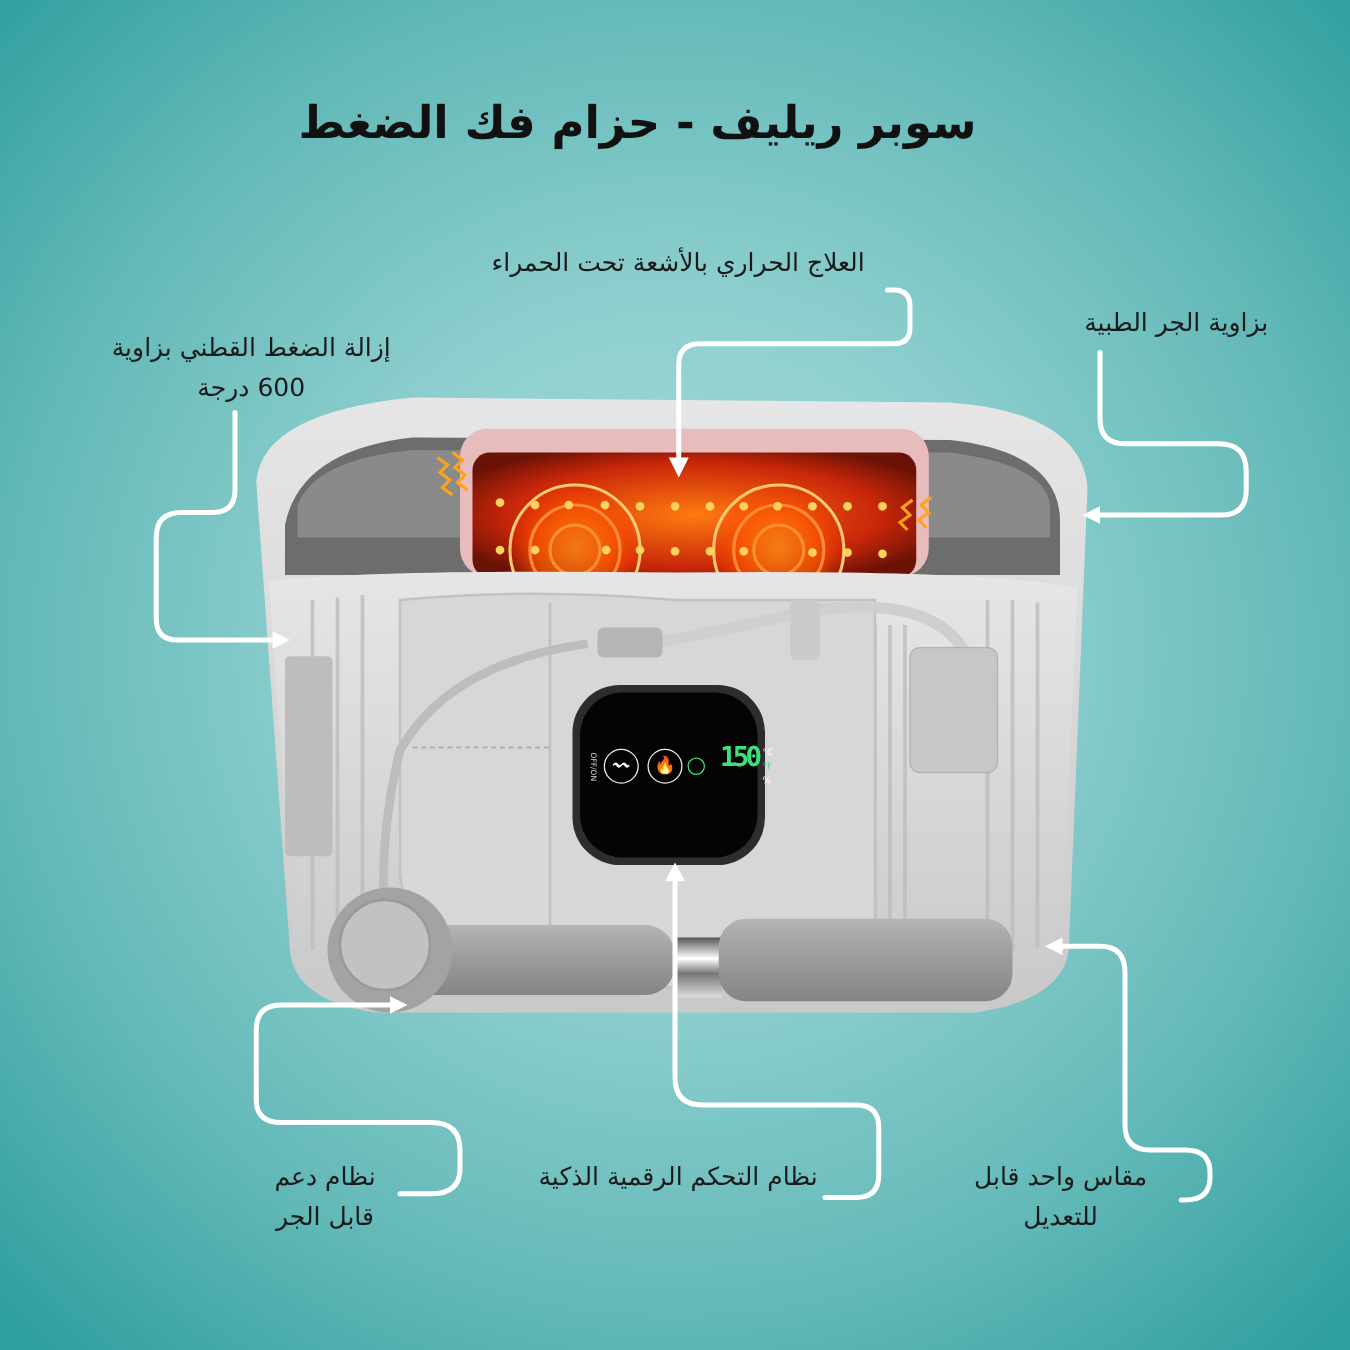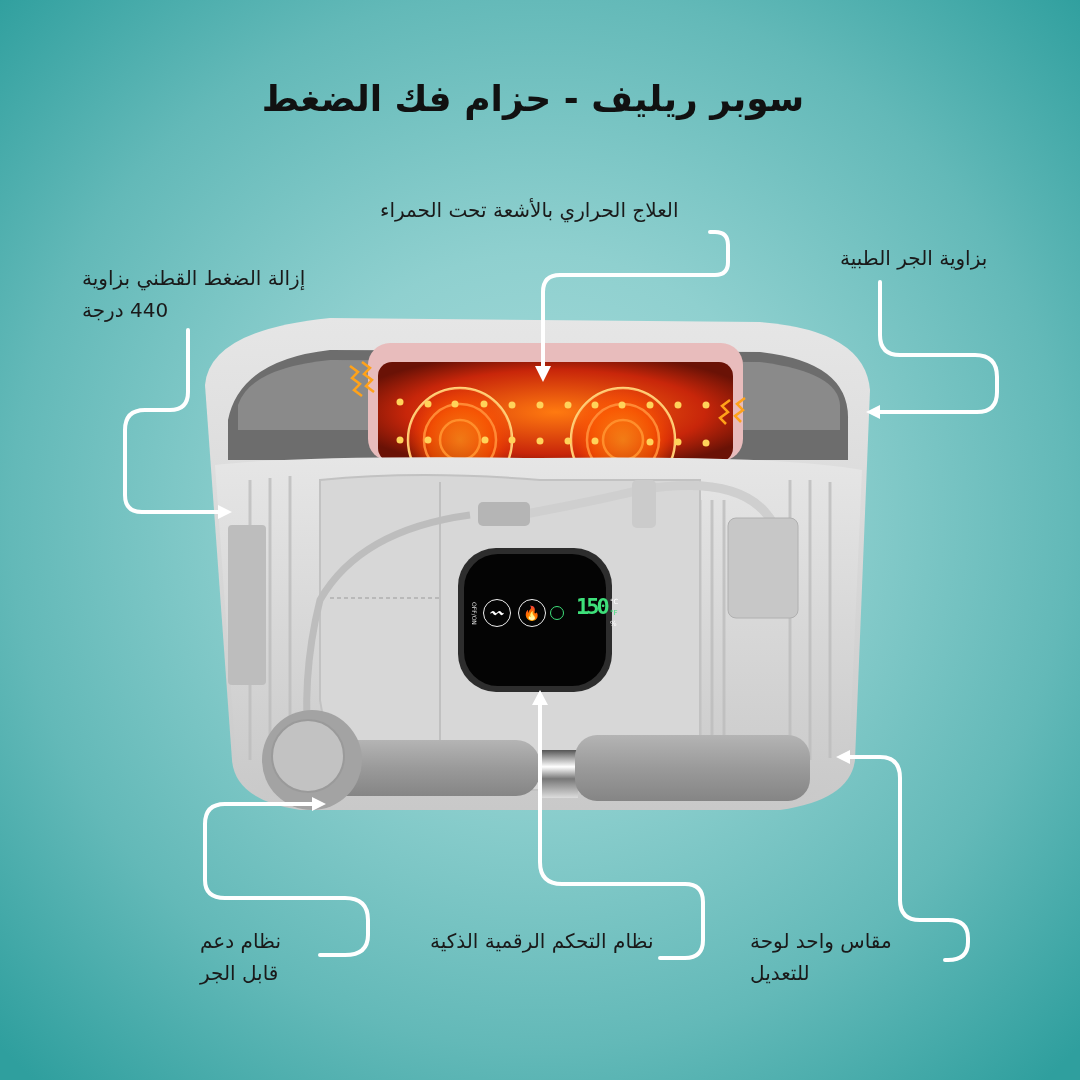--- a/index.html
+++ b/index.html
@@ -1,21 +1,21 @@
 <!DOCTYPE html>
 <html><head>
 <meta charset="utf-8">
 <style>
   html,body{margin:0;padding:0;}
   body{width:1080px;height:1080px;overflow:hidden;font-family:"DejaVu Sans",sans-serif;}
   .canvas{position:relative;width:1080px;height:1080px;
     background:radial-gradient(ellipse 70% 70% at 50% 48%, #a9dcdc 0%, #8fd0cf 35%, #63b9b8 70%, #2f9f9e 100%);}
   .title{position:absolute;top:78px;left:0;width:1020px;text-align:center;direction:rtl;
-    font-size:36px;font-weight:bold;color:#111;letter-spacing:0.5px;padding-left:23px;}
-  .label{position:absolute;direction:rtl;text-align:left;color:#1a1a1a;font-size:20px;line-height:32px;}
+    font-size:36px;font-weight:bold;color:#111;letter-spacing:0.5px;}
+  .label{position:absolute;direction:rtl;text-align:center;color:#1a1a1a;font-size:20px;line-height:32px;}
   svg.lines{position:absolute;left:0;top:0;width:1080px;height:1080px;pointer-events:none;}
   
   .belt{position:absolute;}
 </style>
 </head>
 <body>
 
 <div class="canvas">
 
   <div class="title">سوبر ريليف - حزام فك الضغط</div>
@@ -165,19 +165,19 @@
       <polygon points="543,382 535,366 551,366"></polygon>
       <polygon points="232,512 218,505 218,519"></polygon>
       <polygon points="866,412 880,405 880,419"></polygon>
       <polygon points="326,804 312,797 312,811"></polygon>
       <polygon points="540,690 532,705 548,705"></polygon>
       <polygon points="836,757 850,750 850,764"></polygon>
     </g>
   </svg>
 
   <div class="label" style="left:380px;top:194px;width:325px;">العلاج الحراري بالأشعة تحت الحمراء</div>
-  <div class="label" style="left:82px;top:262px;width:238px;">إزالة الضغط القطني بزاوية 440 درجة</div>
+  <div class="label" style="left:82px;top:262px;width:238px;">إزالة الضغط القطني بزاوية 600 درجة</div>
   <div class="label" style="left:840px;top:242px;width:202px;">بزاوية الجر الطبية</div>
   <div class="label" style="left:200px;top:925px;width:120px;">نظام دعم قابل الجر</div>
   <div class="label" style="left:430px;top:925px;width:225px;">نظام التحكم الرقمية الذكية</div>
-  <div class="label" style="left:750px;top:925px;width:197px;">مقاس واحد لوحة للتعديل</div>
+  <div class="label" style="left:750px;top:925px;width:197px;">مقاس واحد قابل للتعديل</div>
 
 </div>
 
 </body></html>

